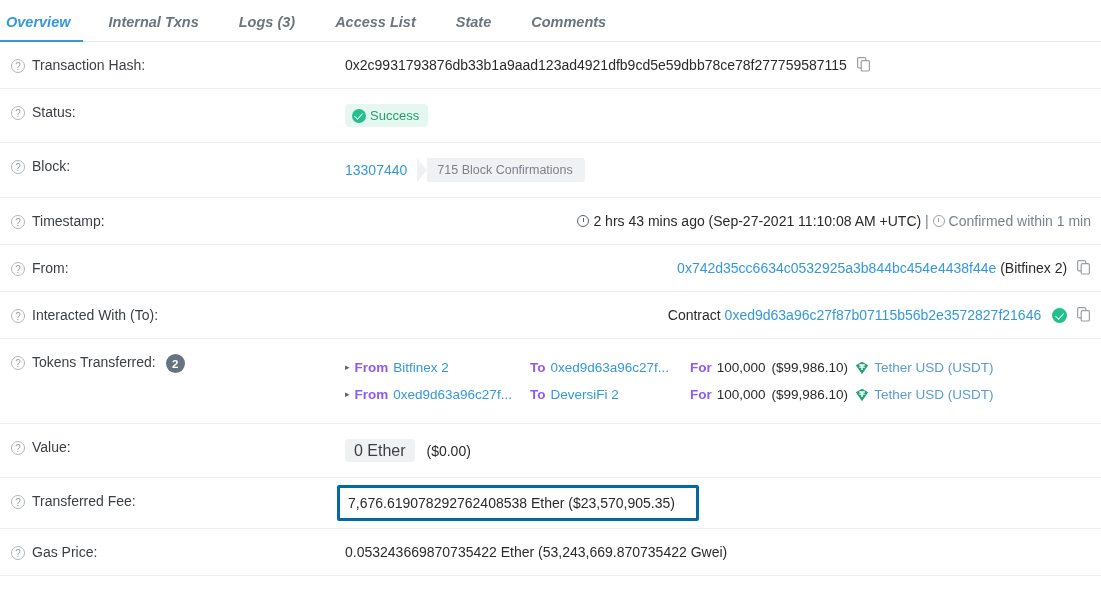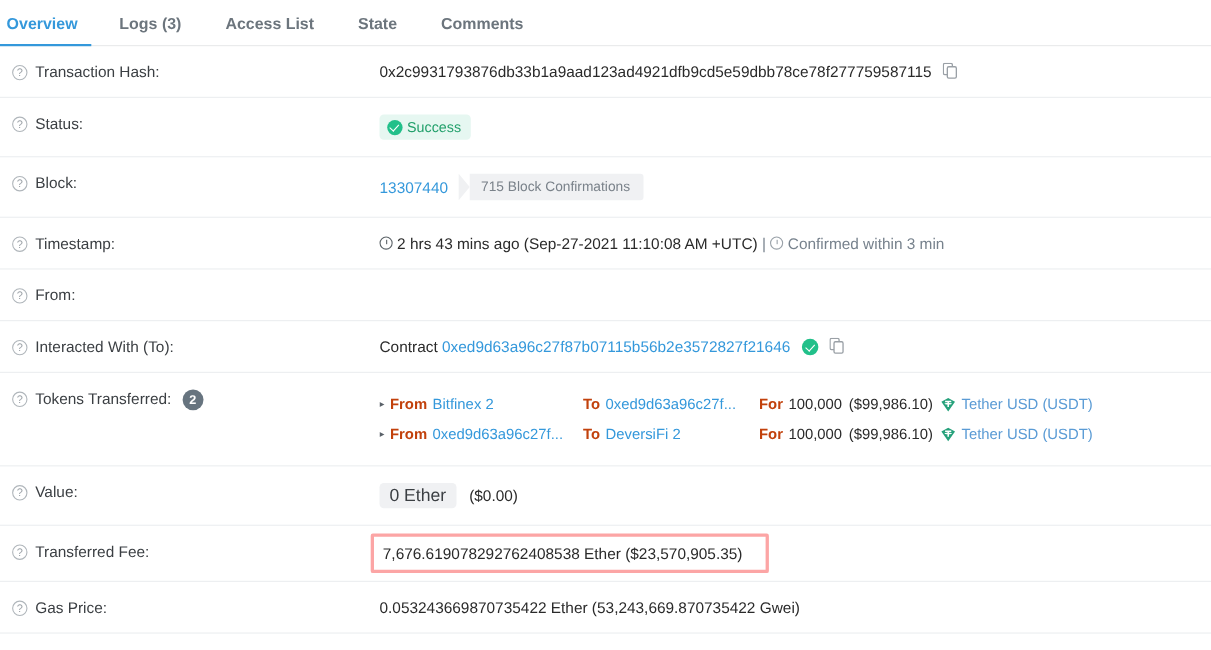--- a/index.html
+++ b/index.html
@@ -27,20 +27,21 @@
   }
   .tab {
     font-size: 14.5px;
     font-weight: bold;
     color: #6c757d;
     padding: 0 20px 11px 20px;
     cursor: pointer;
     white-space: nowrap;
     line-height: 16px;
     position: relative;
+    font-style: italic;
   }
   .tab:first-child { padding-left: 6px; padding-right: 18px; }
   .tab.active {
     color: #3498db;
   }
   .tab.active::after {
     content: "";
     position: absolute;
     left: 0;
     right: 6px;
@@ -229,21 +230,21 @@
     height: 27px;
     font-size: 13.5px;
     white-space: nowrap;
   }
   .tt-caret {
     color: #5a6169;
     font-size: 9px;
     margin-right: 5px;
     line-height: 1;
   }
-  .tt-kw { font-weight: bold; color: #c2410c; margin-right: 5px; }
+  .tt-kw { font-weight: bold; color: #8b5cf6; margin-right: 5px; }
   .tt-from { width: 185px; display: flex; align-items: center; overflow: hidden; }
   .tt-to   { width: 160px; display: flex; overflow: hidden; }
   .tt-for  { display: flex; align-items: center; }
   .tt-amount { margin-right: 6px; }
   .tt-usd { color: #2a2a2a; margin-right: 7px; }
   .tether-icon { display:inline-block; vertical-align: -3px; margin-right: 5px; }
   .tether-icon svg { display:block; }
   .tt-token { color: #5a9bd5; }
 
   
@@ -257,35 +258,36 @@
     line-height: 15px;
     margin-right: 8px;
   }
 
   
   .row.highlight .value-cell {
     position: relative;
   }
   .fee-box {
     display: inline-block;
-    border: 3px solid #fca5a5;
+    border: 3px solid #0369a1;
     border-radius: 2px;
     padding: 7px 10px 7px 8px;
     margin: -8px 0 -8px -8px;
     line-height: 16px;
     width: 338px;
     box-sizing: content-box;
   }
-  .nowrap { white-space: nowrap; }
+  .nowrap { white-space: nowrap; text-align: right; }
 </style>
 </head>
 <body>
 
 <div class="tabbar">
   <div class="tab active">Overview</div>
+  <div class="tab">Internal Txns</div>
   <div class="tab">Logs (3)</div>
   <div class="tab">Access List</div>
   <div class="tab">State</div>
   <div class="tab">Comments</div>
 </div>
 
 <div class="rows">
 
   <div class="row">
     <div class="label-cell">
@@ -331,28 +333,38 @@
 
   <div class="row">
     <div class="label-cell">
       <span class="qmark">?</span>
       <span>Timestamp:</span>
     </div>
     <div class="value-cell nowrap">
       <span class="clock"></span><span>2 hrs 43 mins ago</span>
       <span>(Sep-27-2021 11:10:08 AM +UTC)</span>
       <span class="muted">|</span>
-      <span class="clock grey"></span><span class="muted">Confirmed within 3 min</span>
+      <span class="clock grey"></span><span class="muted">Confirmed within 1 min</span>
     </div>
   </div>
 
   <div class="row">
     <div class="label-cell">
       <span class="qmark">?</span>
       <span>From:</span>
+    </div>
+    <div class="value-cell nowrap">
+      <a class="link">0x742d35cc6634c0532925a3b844bc454e4438f44e</a>
+      <span>(Bitfinex 2)</span>
+      <span class="copy-icon">
+        <svg width="14" height="15" viewBox="0 0 14 15">
+          <rect x="0.6" y="0.6" width="8.2" height="10.3" rx="1.3" fill="none" stroke="#9aa0a6" stroke-width="1.2"></rect>
+          <rect x="4.2" y="3.7" width="8.2" height="10.3" rx="1.3" fill="#ffffff" stroke="#9aa0a6" stroke-width="1.2"></rect>
+        </svg>
+      </span>
     </div>
   </div>
 
   <div class="row">
     <div class="label-cell">
       <span class="qmark">?</span>
       <span>Interacted With (To):</span>
     </div>
     <div class="value-cell nowrap">
       <span>Contract</span>

